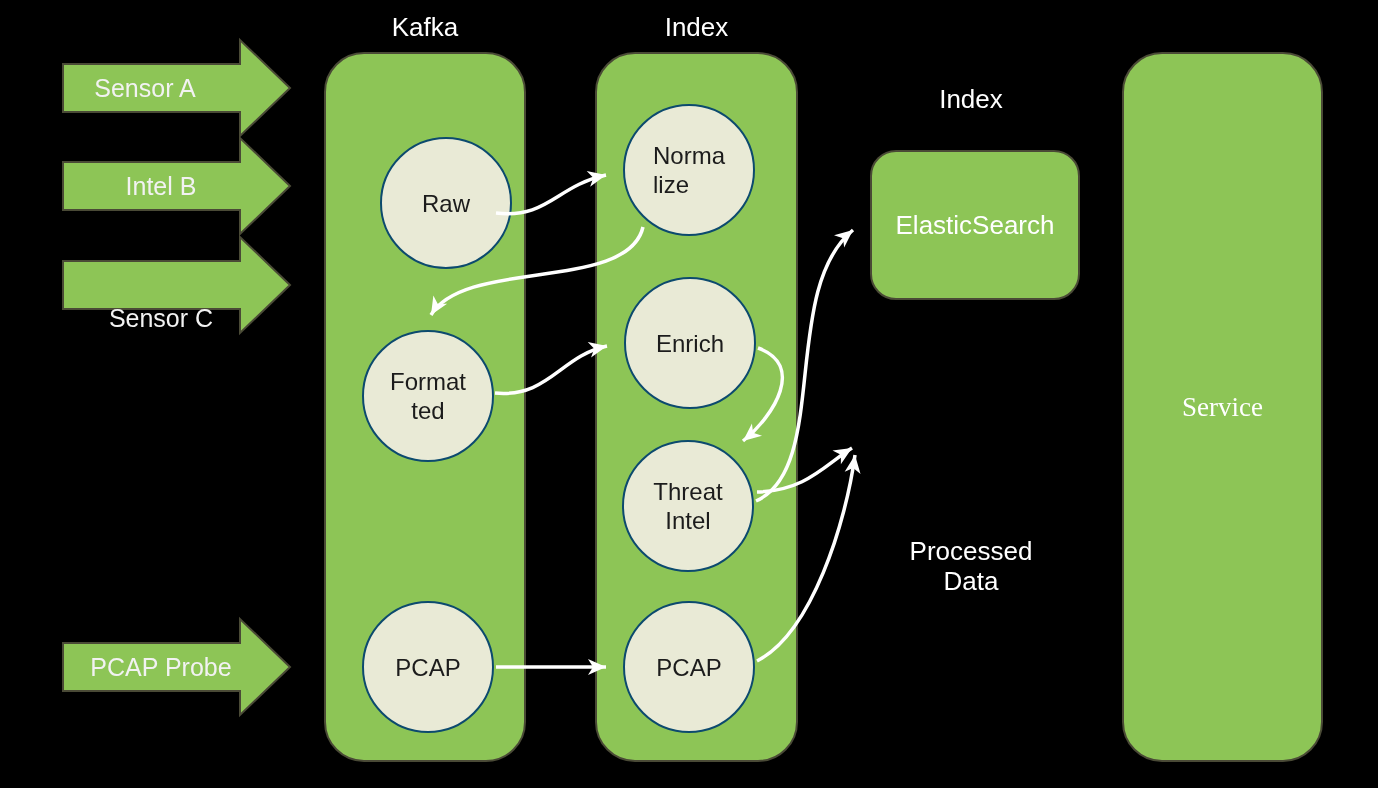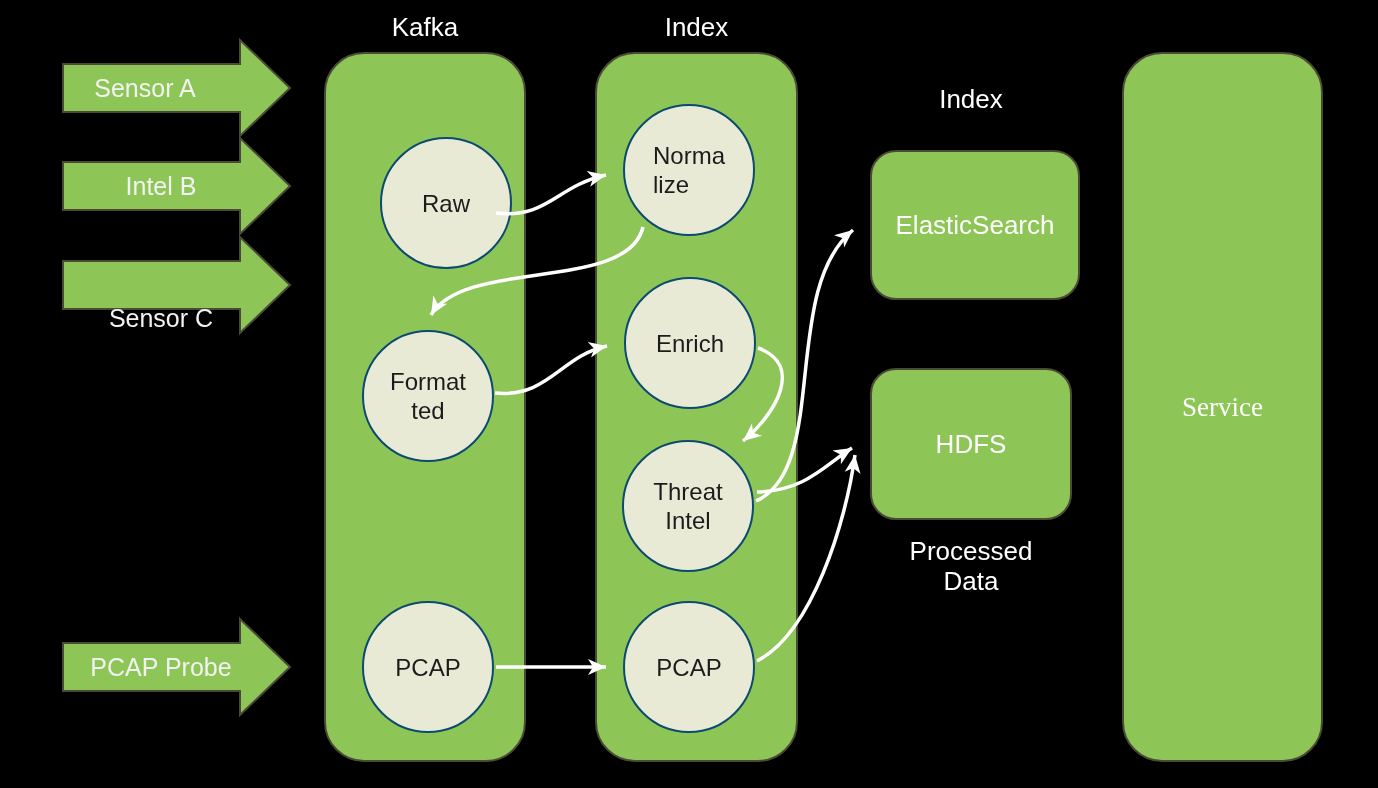--- a/index.html
+++ b/index.html
@@ -63,23 +63,20 @@
 
   <div class="heading" style="left:324px;top:12px;width:202px;">Kafka</div>
   <div class="heading" style="left:595px;top:12px;width:203px;">Index</div>
   <div class="heading" style="left:870px;top:84px;width:202px;">Index</div>
   <div class="heading" style="left:870px;top:536px;width:202px;">Processed
 Data</div>
 
   <div class="box" style="left:870px;top:150px;width:210px;height:150px;text-align:right;">
     <span>ElasticSearch</span>
   </div>
-  <div class="box" style="left:870px;top:368px;width:202px;height:152px;">
-    <span>HDFS</span>
-  </div>
 
   <div class="service-label" style="left:1122px;top:52px;width:201px;height:710px;">Service</div>
 
   <div class="circle" style="left:380px;top:137px;">Raw</div>
   <div class="circle" style="left:362px;top:330px;">Format
 ted</div>
   <div class="circle" style="left:362px;top:601px;">PCAP</div>
 
   <div class="circle align-left" style="left:623px;top:104px;">Norma
 lize</div>

